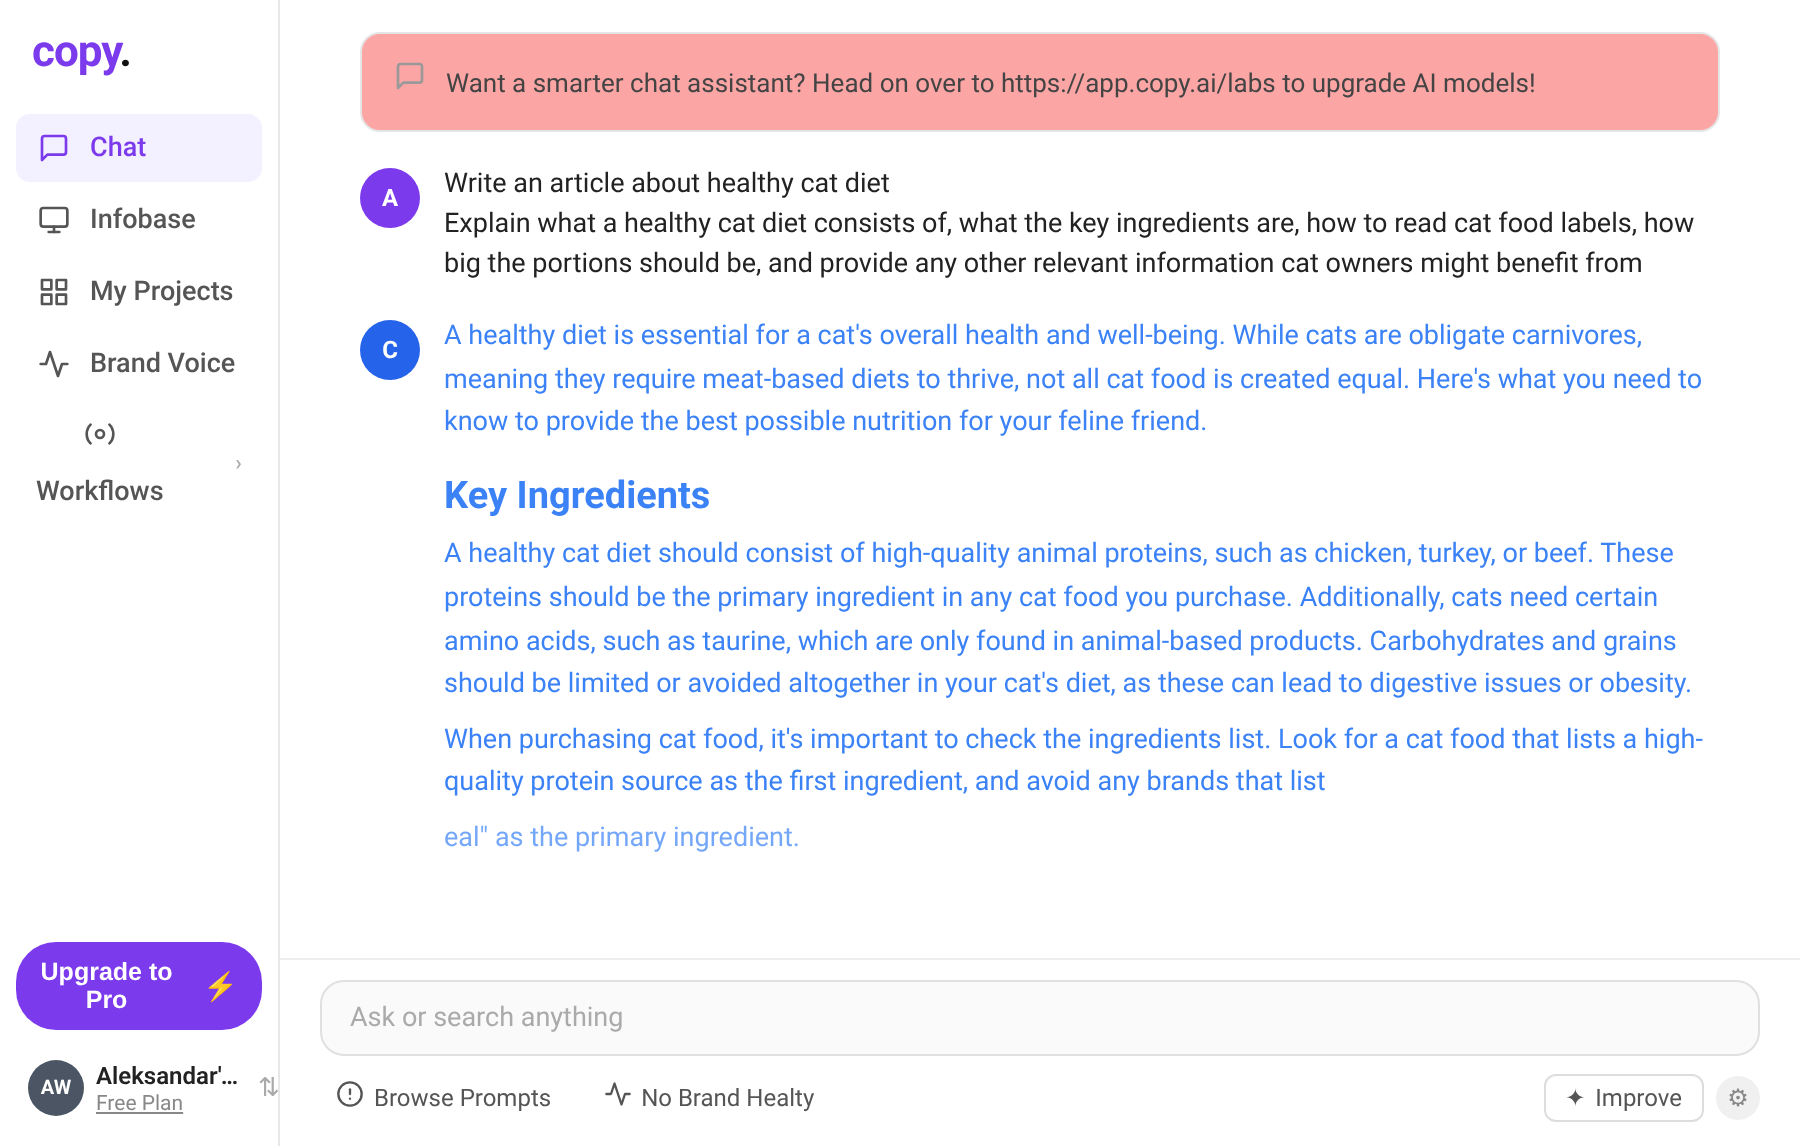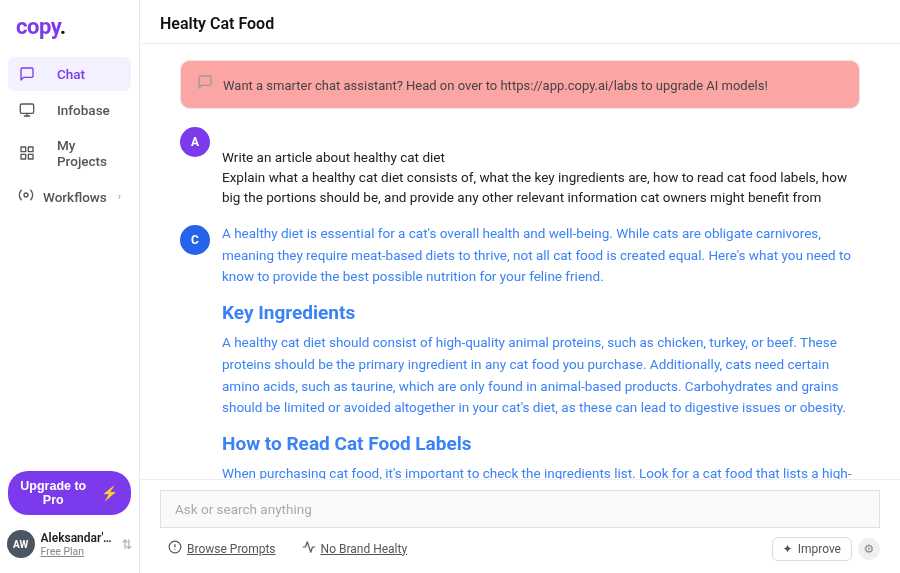--- a/index.html
+++ b/index.html
@@ -19,45 +19,45 @@
     .sidebar-logo {
       padding: 14px 16px 18px;
       font-size: 22px;
       font-weight: 700;
       color: #7c3aed;
       letter-spacing: -0.5px;
     }
     .sidebar-logo span { color: #111; }
     .sidebar-nav { flex: 1; display: flex; flex-direction: column; gap: 2px; padding: 0 8px; }
     .sidebar-item {
-      display: flex; align-items: center; gap: 21px;
+      display: flex; align-items: center; gap: 9px;
       padding: 8px 10px; border-radius: 7px; cursor: pointer;
       color: #555; font-size: 13.5px; font-weight: 500;
     }
     .sidebar-item.active { background: #f3f0ff; color: #7c3aed; }
     .sidebar-item .icon { width: 18px; height: 18px; display: flex; align-items: center; justify-content: center; flex-shrink: 0; }
     .sidebar-item svg { width: 16px; height: 16px; }
 
     .sidebar-workflows {
       display: flex; align-items: center; gap: 9px;
       padding: 8px 10px; border-radius: 7px; cursor: pointer;
       color: #555; font-size: 13.5px; font-weight: 500;
       justify-content: space-between;
     }
-    .sidebar-workflows .left { display: flex; align-items: center; gap: 9px; }
+    .sidebar-workflows .left { display: flex; align-items: center; gap: 9px; flex-direction: column; }
 
     .sidebar-bottom { padding: 12px 8px 10px; display: flex; flex-direction: column; gap: 10px; }
     .upgrade-btn {
       background: #7c3aed; color: #fff; border: none; border-radius: 20px;
       padding: 8px 12px; font-size: 12.5px; font-weight: 600; cursor: pointer;
       display: flex; align-items: center; justify-content: center; gap: 15px;
       width: 100%;
     }
     .user-row {
-      display: flex; align-items: center; justify-content: center;
+      display: flex; align-items: center; justify-content: flex-start;
       padding: 5px 6px; cursor: pointer; border-radius: 7px;
     }
     .user-avatar {
       width: 28px; height: 28px; border-radius: 50%; background: #4b5563;
       display: flex; align-items: center; justify-content: center;
       font-size: 10px; font-weight: 700; color: #fff; flex-shrink: 0;
     }
     .user-info { flex: 1; padding: 0 6px; }
     .user-name { font-size: 12px; font-weight: 600; color: #222; white-space: nowrap; overflow: hidden; text-overflow: ellipsis; max-width: 75px; }
     .user-plan { font-size: 10.5px; color: #888; text-decoration: underline; }
@@ -83,49 +83,48 @@
       color: #444; font-size: 13px; line-height: 1.5;
     }
     .info-banner .banner-icon { color: #aaa; margin-top: 1px; flex-shrink: 0; }
 
     .user-msg { display: flex; align-items: flex-start; gap: 12px; }
     .user-avatar-msg {
       width: 30px; height: 30px; border-radius: 50%; background: #7c3aed;
       display: flex; align-items: center; justify-content: center;
       font-size: 12px; font-weight: 700; color: #fff; flex-shrink: 0; margin-top: 2px;
     }
-    .user-msg-text { font-size: 13.5px; color: #222; line-height: 1.5; margin-top: 22px; }
+    .user-msg-text { font-size: 13.5px; color: #222; line-height: 1.5; }
 
     .ai-msg { display: flex; align-items: flex-start; gap: 12px; }
     .ai-avatar-msg {
       width: 30px; height: 30px; border-radius: 50%; background: #2563eb;
       display: flex; align-items: center; justify-content: center;
       font-size: 12px; font-weight: 700; color: #fff; flex-shrink: 0; margin-top: 2px;
     }
     .ai-msg-content { font-size: 13.5px; color: #3b82f6; line-height: 1.6; flex: 1; }
     .ai-msg-content h4 { font-weight: 700; margin-bottom: 4px; margin-top: 10px; font-size: 19px; }
     .ai-msg-content h4:first-child { margin-top: 0; }
     .ai-msg-content p { margin-bottom: 6px; }
 
     
     .input-area {
       border-top: 1px solid #eee; padding: 10px 20px 12px;
       background: #fff;
     }
     .input-box {
-      border: 1px solid #e0e0e0; border-radius: 0; padding: 10px 14px;
+      border: 1px solid #e0e0e0; border-radius: 12px; padding: 10px 14px;
       font-size: 13.5px; color: #aaa; background: #fafafa;
       margin-bottom: 8px; width: 100%;
     }
     .input-footer { display: flex; align-items: center; gap: 10px; }
     .input-action {
       display: flex; align-items: center; gap: 5px;
       font-size: 12px; color: #555; cursor: pointer; padding: 4px 8px;
       border-radius: 6px;
-      text-decoration: underline;
     }
     .input-action svg { width: 14px; height: 14px; }
     .input-action-right { margin-left: auto; display: flex; align-items: center; gap: 6px; }
     .improve-btn {
       display: flex; align-items: center; gap: 5px;
       font-size: 12px; color: #555; cursor: pointer;
       background: #fff; border: 1px solid #ddd; border-radius: 6px; padding: 4px 10px;
     }
     .improve-circle {
       width: 22px; height: 22px; border-radius: 50%; background: #f0f0f0;
@@ -172,20 +171,28 @@
         <svg viewBox="0 0 24 24" fill="none" stroke="currentColor" stroke-width="2" stroke-linecap="round" stroke-linejoin="round">
           <rect x="3" y="3" width="7" height="7"></rect>
             <rect x="14" y="3" width="7" height="7"></rect>
             <rect x="3" y="14" width="7" height="7"></rect>
             <rect x="14" y="14" width="7" height="7"></rect>
         </svg>
       </span>
       <span>My Projects</span>
     </div>
 
+    <div class="sidebar-item">
+      <span class="icon">
+        <svg viewBox="0 0 24 24" fill="none" stroke="currentColor" stroke-width="2" stroke-linecap="round" stroke-linejoin="round">
+          <polyline points="22 12 18 12 15 21 9 3 6 12 2 12"></polyline>
+        </svg>
+      </span>
+      <span>Brand Voice</span>
+    </div>
 
     <div class="sidebar-workflows">
       <div class="left">
         <span class="icon">
           <svg viewBox="0 0 24 24" fill="none" stroke="currentColor" stroke-width="2" stroke-linecap="round" stroke-linejoin="round" width="16" height="16">
             <circle cx="12" cy="12" r="3"></circle>
               <path d="M19.07 4.93a10 10 0 0 1 0 14.14"></path>
               <path d="M4.93 4.93a10 10 0 0 0 0 14.14"></path>
           </svg>
         </span>
@@ -207,23 +214,20 @@
       <div class="user-info">
         <div class="user-name">Aleksandar's...</div>
         <div class="user-plan">Free Plan</div>
       </div>
       <span class="chevron-icon">⇅</span>
     </div>
   </div>
 </aside>
 
 <main class="main">
-  <div class="main-header">
-    <span>Healty Cat Food</span>
-  </div>
 
   <div class="chat-area">
 
     <div class="info-banner">
       <span class="banner-icon">
         <svg width="16" height="16" viewBox="0 0 24 24" fill="none" stroke="#999" stroke-width="2" stroke-linecap="round" stroke-linejoin="round">
           <path d="M21 15a2 2 0 0 1-2 2H7l-4 4V5a2 2 0 0 1 2-2h14a2 2 0 0 1 2 2z"></path>
         </svg>
       </span>
       <span>Want a smarter chat assistant? Head on over to https://app.copy.ai/labs to upgrade AI models!</span>
@@ -240,21 +244,20 @@
     </div>
 
     <div class="ai-msg">
       <div class="ai-avatar-msg">
         <span>C</span>
       </div>
       <div class="ai-msg-content">
         <p>A healthy diet is essential for a cat's overall health and well-being. While cats are obligate carnivores, meaning they require meat-based diets to thrive, not all cat food is created equal. Here's what you need to know to provide the best possible nutrition for your feline friend.</p>
         <h4>Key Ingredients</h4>
         <p>A healthy cat diet should consist of high-quality animal proteins, such as chicken, turkey, or beef. These proteins should be the primary ingredient in any cat food you purchase. Additionally, cats need certain amino acids, such as taurine, which are only found in animal-based products. Carbohydrates and grains should be limited or avoided altogether in your cat's diet, as these can lead to digestive issues or obesity.</p>
-        <h4>How to Read Cat Food Labels</h4>
         <p>When purchasing cat food, it's important to check the ingredients list. Look for a cat food that lists a high-quality protein source as the first ingredient, and avoid any brands that list</p>
         <p style="opacity:0.7;">eal" as the primary ingredient.</p>
 
       </div>
     </div>
 
   </div>
 
   <div class="input-area">
     <div class="input-box">

